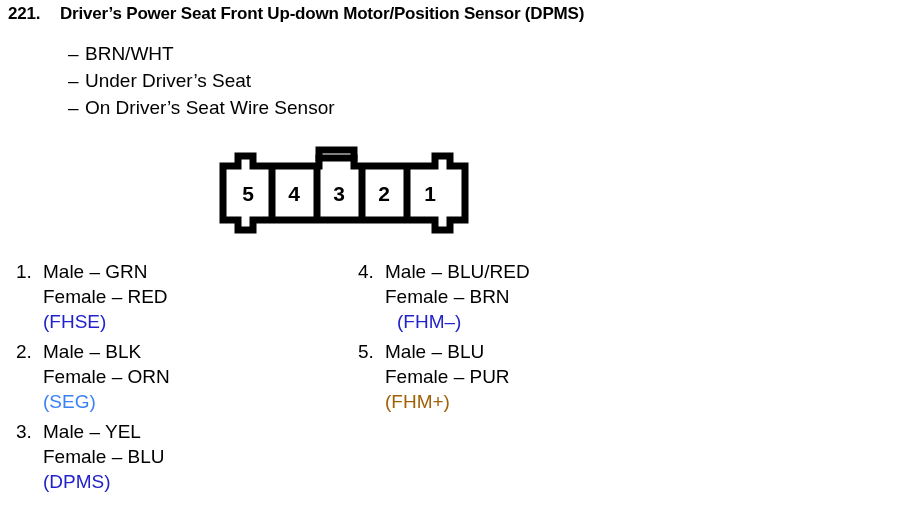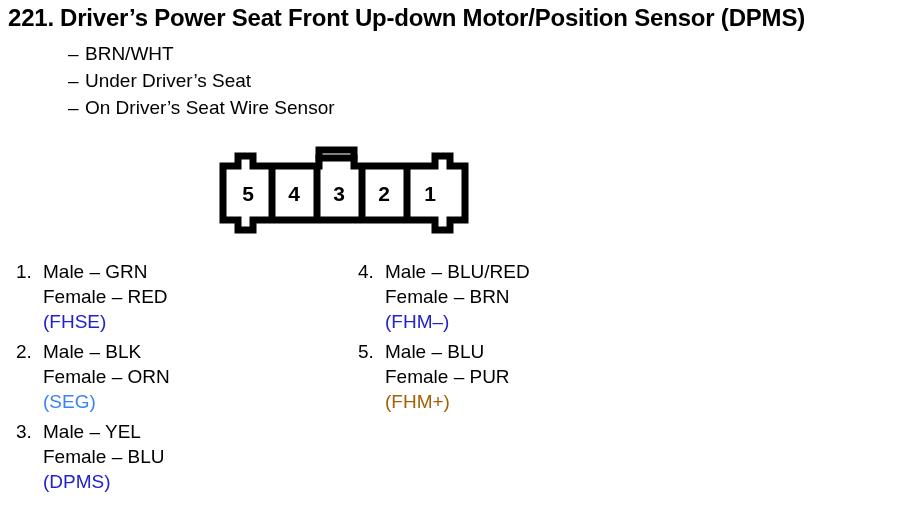--- a/index.html
+++ b/index.html
@@ -20,21 +20,21 @@
   #header {
     position: absolute;
     left: 8px;
     top: 4px;
     width: 900px;
   }
   #title-row {
     display: flex;
     align-items: baseline;
     font-weight: bold;
-    font-size: 24px;
+    font-size: 17px;
     letter-spacing: -0.2px;
     white-space: nowrap;
   }
   #title-number {
     width: 52px;
     flex: 0 0 52px;
   }
   #title-text {
     flex: 1 1 auto;
   }
@@ -182,21 +182,21 @@
 
 </div>
 
 <div class="pin-col" id="pin-col-right">
 
   <div class="pin-item">
     <span class="pin-num">4.</span>
     <span class="pin-body">
       <span class="pin-line">Male – BLU/RED</span><br>
       <span class="pin-line">Female – BRN</span><br>
-      <span class="pin-code" style="color: rgb(34, 34, 204);">(FHM–)</span>
+      <span class="pin-code" style="color: rgb(34, 34, 204); margin-left: 12px;">(FHM–)</span>
     </span>
   </div>
 
   <div class="pin-item">
     <span class="pin-num">5.</span>
     <span class="pin-body">
       <span class="pin-line">Male – BLU</span><br>
       <span class="pin-line">Female – PUR</span><br>
       <span class="pin-code" style="color: #a16207;">(FHM+)</span>
     </span>

